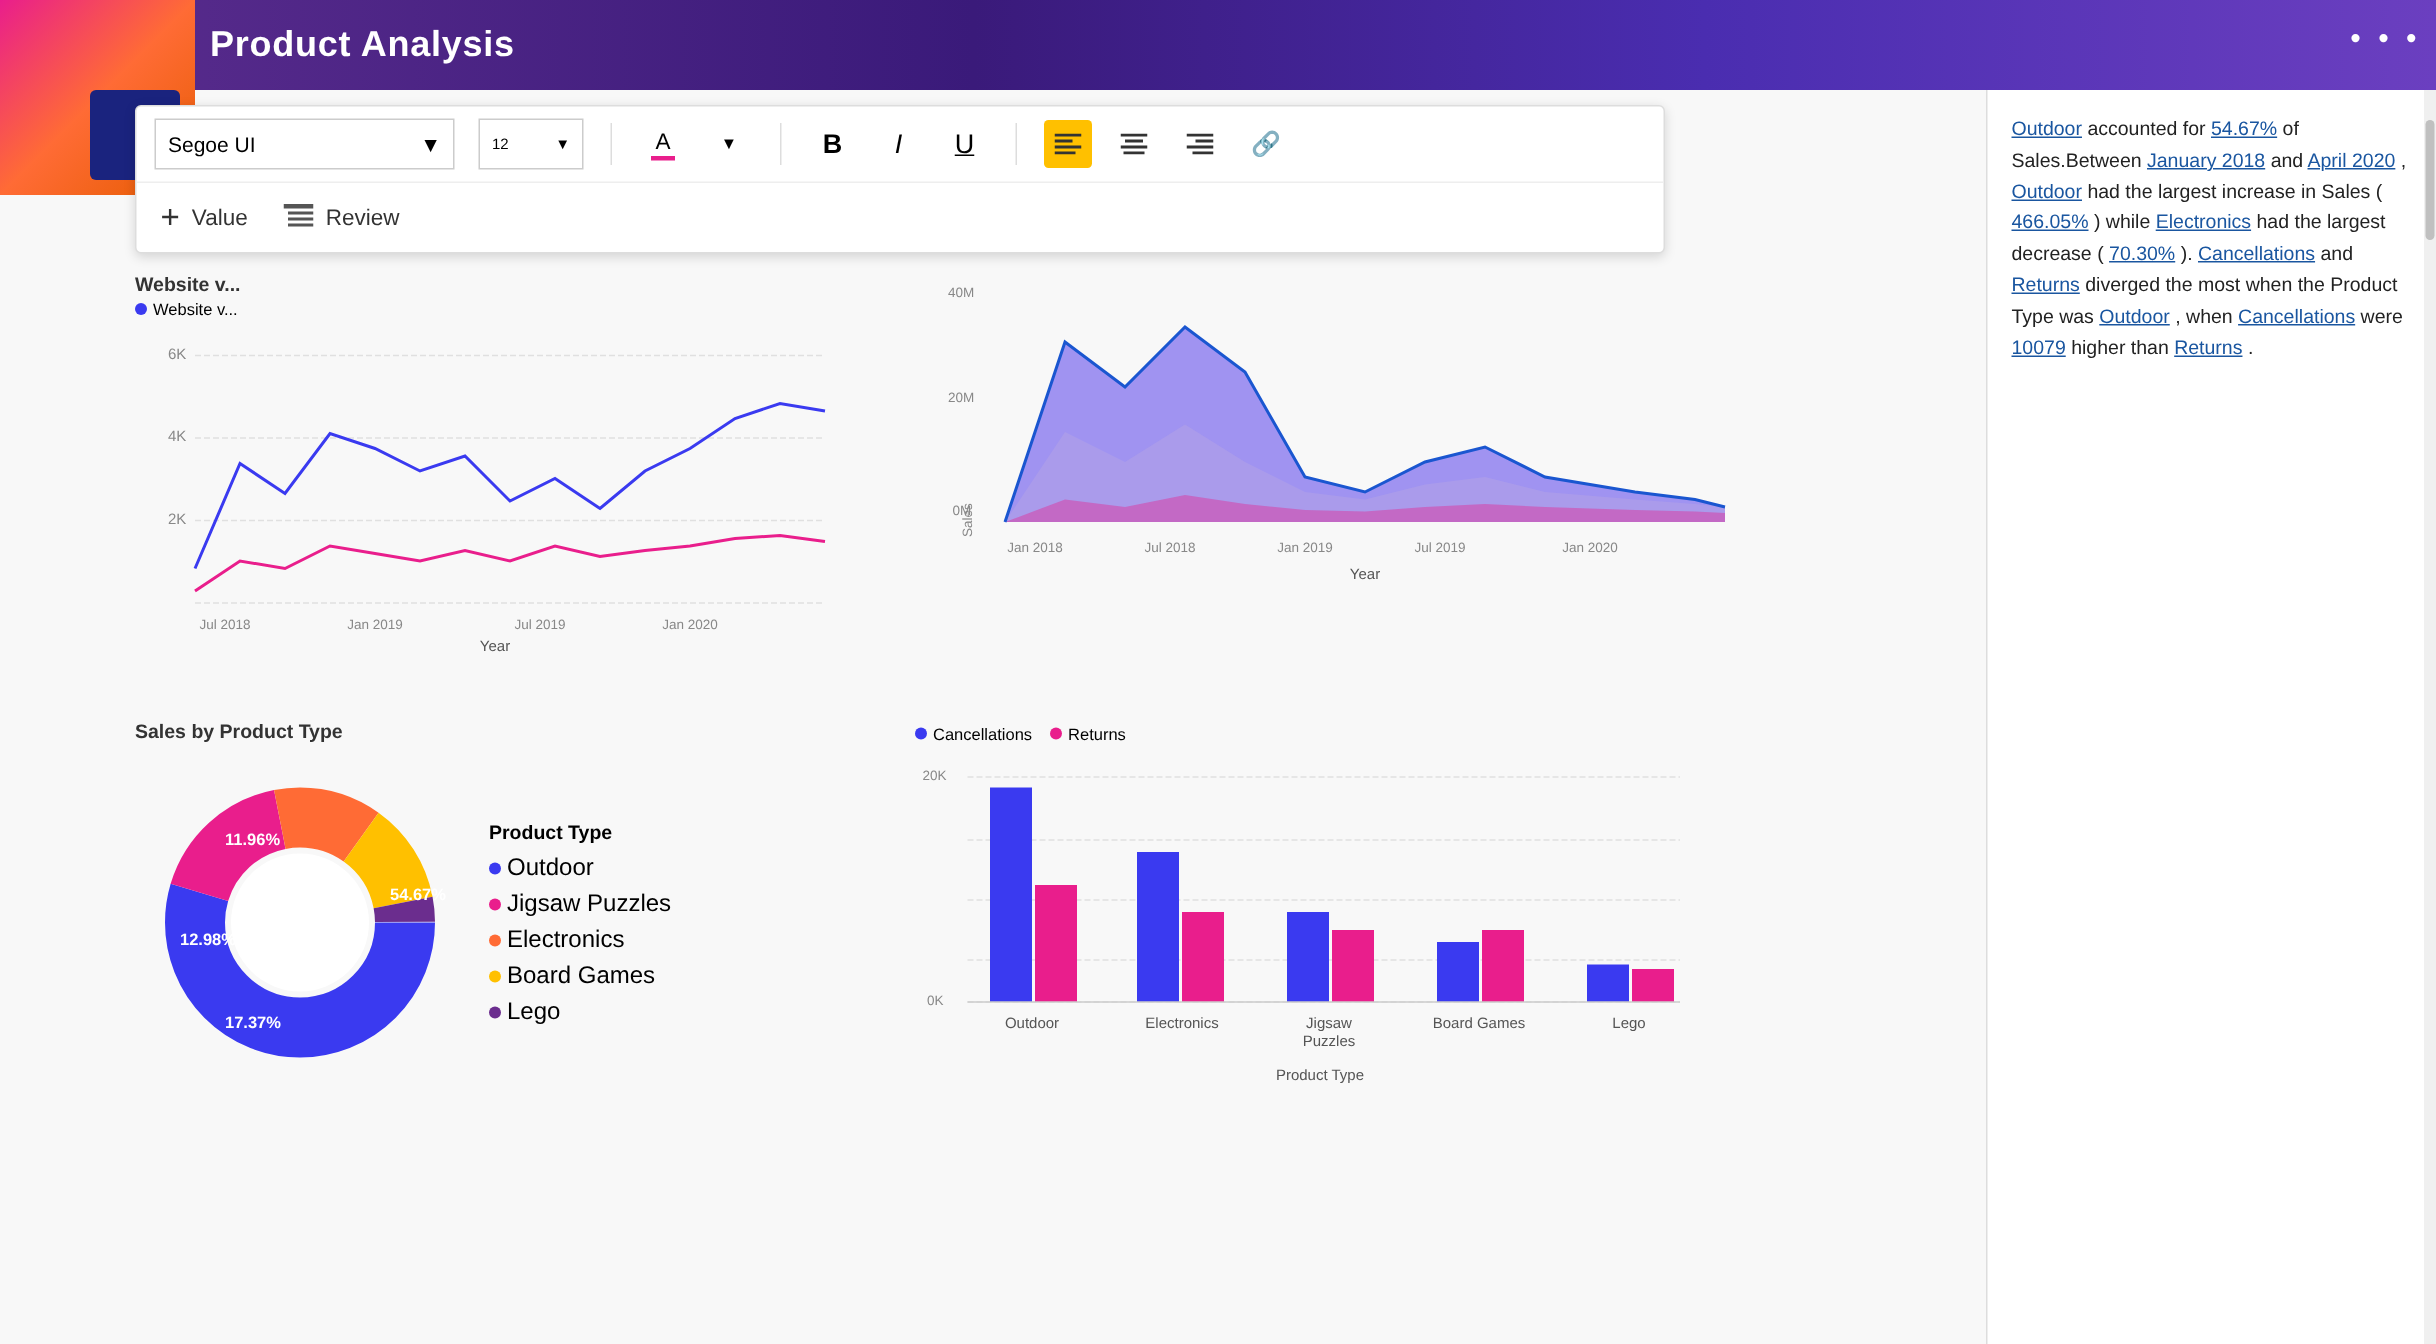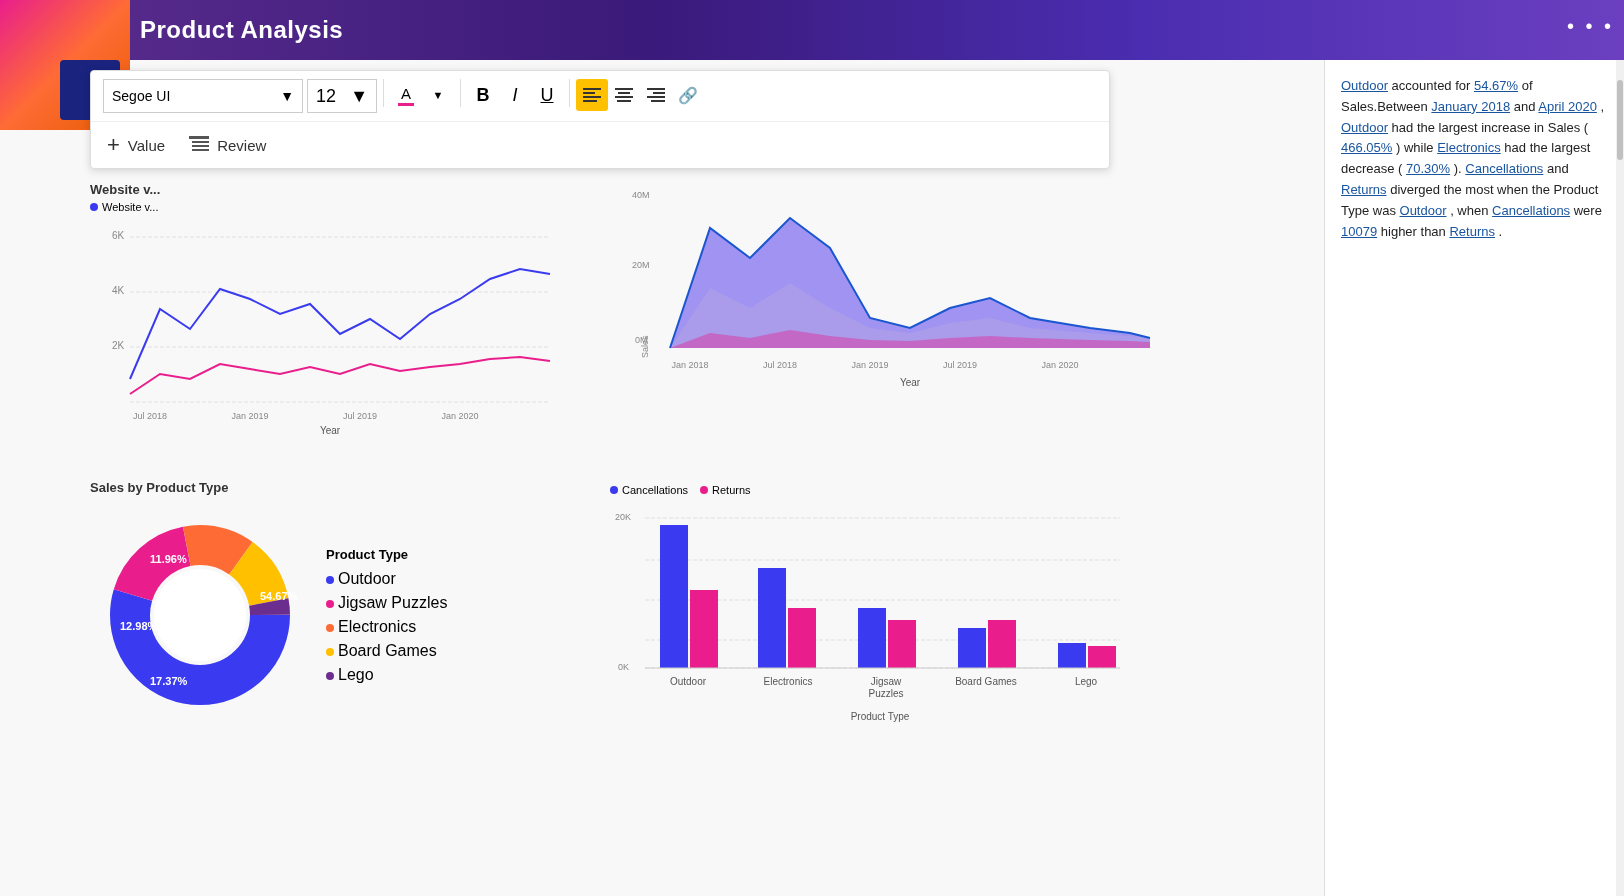--- a/index.html
+++ b/index.html
@@ -35,31 +35,31 @@
       background: #f8f8f8; overflow: hidden;
     }
 
     
     .toolbar-popup {
       position: absolute; top: 10px; left: 90px; width: 1020px;
       background: white; border: 1px solid #ddd; border-radius: 4px;
       z-index: 50; box-shadow: 0 2px 8px rgba(0,0,0,0.15);
     }
     .toolbar-row1 {
-      display: flex; padding: 8px 12px; gap: 0;
+      display: flex; align-items: center; padding: 8px 12px; gap: 12px;
       border-bottom: 1px solid #eee;
     }
     .font-select {
       width: 200px; height: 34px; border: 1px solid #ccc; padding: 4px 8px;
       font-size: 14px; display: flex; align-items: center; justify-content: space-between;
       background: white; cursor: pointer;
     }
     .font-size-select {
       width: 70px; height: 34px; border: 1px solid #ccc; padding: 4px 8px;
-      font-size: 18px; display: flex; align-items: center; justify-content: space-between;
+      font-size: 10px; display: flex; align-items: center; justify-content: space-between;
       background: white; cursor: pointer; margin-left: 4px;
     }
     .toolbar-sep { width: 1px; height: 28px; background: #ddd; margin: 0 6px; }
     .tb-btn {
       width: 32px; height: 32px; display: flex; align-items: center; justify-content: center;
       cursor: pointer; border-radius: 3px; font-size: 16px; border: none; background: none;
     }
     .tb-btn.active { background: #ffc000; }
     .tb-btn-color { display: flex; flex-direction: column; align-items: center; }
     .color-bar { width: 16px; height: 3px; background: #e91e8c; margin-top: 1px; }

